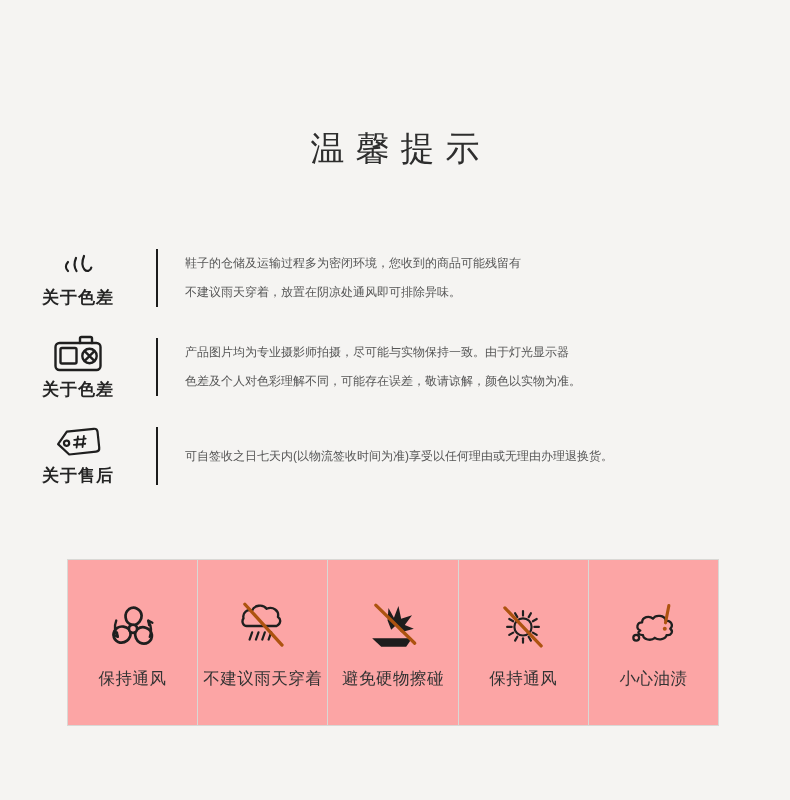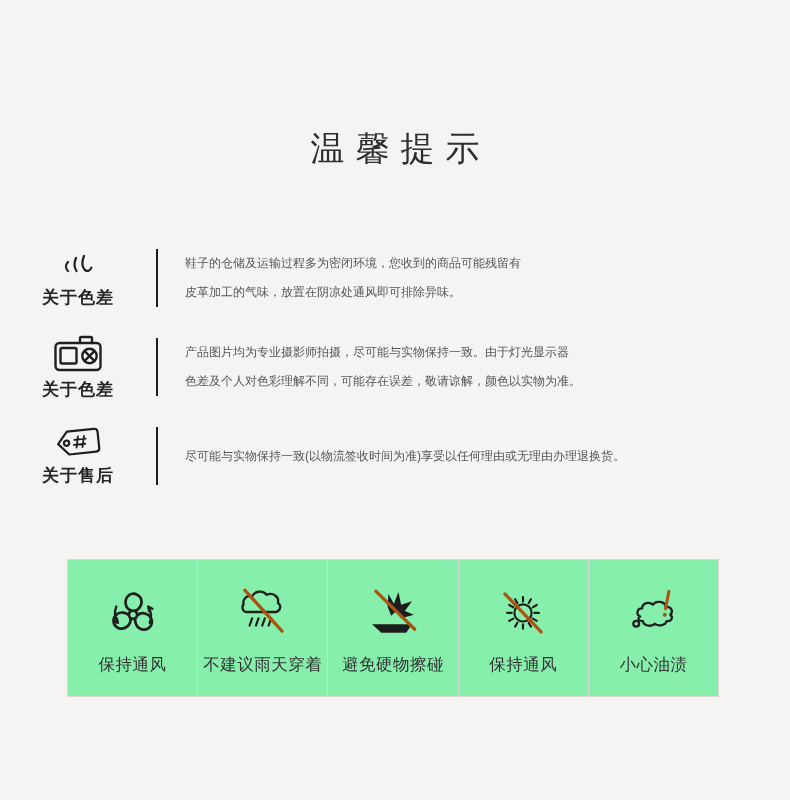--- a/index.html
+++ b/index.html
@@ -41,24 +41,24 @@
     width:2px;height:58px;background:#1c1c1c;flex:0 0 2px;
   }
   .note-text{
     margin-left:27px;
     font-size:12px;line-height:29px;color:#565656;
   }
   .note-line{white-space:nowrap;}
   
   .care-box{
     box-sizing:border-box;
-    width:652px;height:138px;
+    width:652px;height:167px;
     margin:72px 0 0 67px;
     border:1px solid #d9d8d5;
-    background:#86efac;
+    background:#fca5a5;
     display:flex;
   }
   .care-cell{
     flex:1 1 0;
     border-right:1px solid #d9d8d5;
     display:flex;flex-direction:column;align-items:center;justify-content:center;
     padding-top:2px;
   }
   .care-cell:last-child{border-right:none;}
   .care-icon{display:block;}
@@ -87,21 +87,21 @@
           <path d="M8 14 C5.3 17 5.3 20.5 8 23"></path>
           <path d="M16 10 C14 14.5 14 19 16.5 23"></path>
           <path d="M24 8 C22 13 22 18.5 24.5 21.5 C26.5 24 30.5 23.2 31.3 19.5"></path>
         </g>
       </svg>
       <div class="note-label">关于色差</div>
     </div>
     <div class="note-divider"></div>
     <div class="note-text">
       <div class="note-line">鞋子的仓储及运输过程多为密闭环境，您收到的商品可能残留有</div>
-      <div class="note-line">皮革加工的气味，放置在阴凉处通风即可排除异味。</div>
+      <div class="note-line">不建议雨天穿着，放置在阴凉处通风即可排除异味。</div>
     </div>
   </div>
 
   <div class="note-row">
     <div class="note-left">
       <svg class="note-icon" width="48" height="38" viewBox="0 0 48 38">
         <g class="ink" stroke-width="2.4">
           <rect x="1.5" y="9" width="45" height="27" rx="4"></rect>
           <path d="M26 9 L26 4.5 Q26 3 27.5 3 L36.5 3 Q38 3 38 4.5 L38 9"></path>
           <rect x="6.5" y="14" width="16" height="15.5" rx="1.5"></rect>
@@ -126,21 +126,21 @@
           <circle cx="12.5" cy="16" r="2.6"></circle>
         </g>
         <g class="ink" stroke-width="1.8">
           <path d="M24.5 10.5 L22 21.5 M30.5 10.5 L28 21.5 M20.5 13.5 L32 13.5 M19.5 18.5 L31 18.5"></path>
         </g>
       </svg>
       <div class="note-label">关于售后</div>
     </div>
     <div class="note-divider"></div>
     <div class="note-text">
-      <div class="note-line">尽可能与实物保持一致(以物流签收时间为准)享受以任何理由或无理由办理退换货。</div>
+      <div class="note-line">可自签收之日七天内(以物流签收时间为准)享受以任何理由或无理由办理退换货。</div>
     </div>
   </div>
 
 </div>
 
 <div class="care-box">
 
   <div class="care-cell">
     <svg class="care-icon" width="58" height="58" viewBox="0 0 64 64">
       <g class="ink" stroke-width="3">

